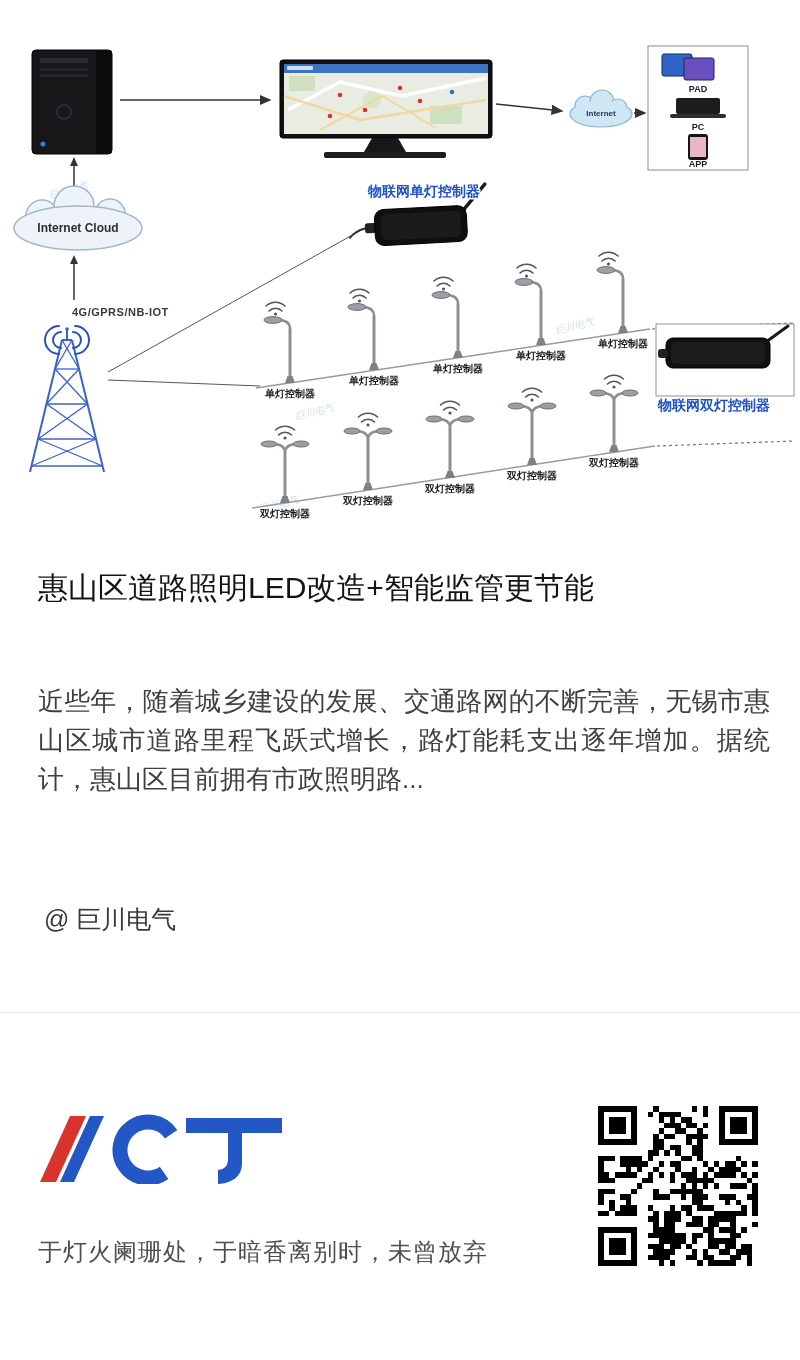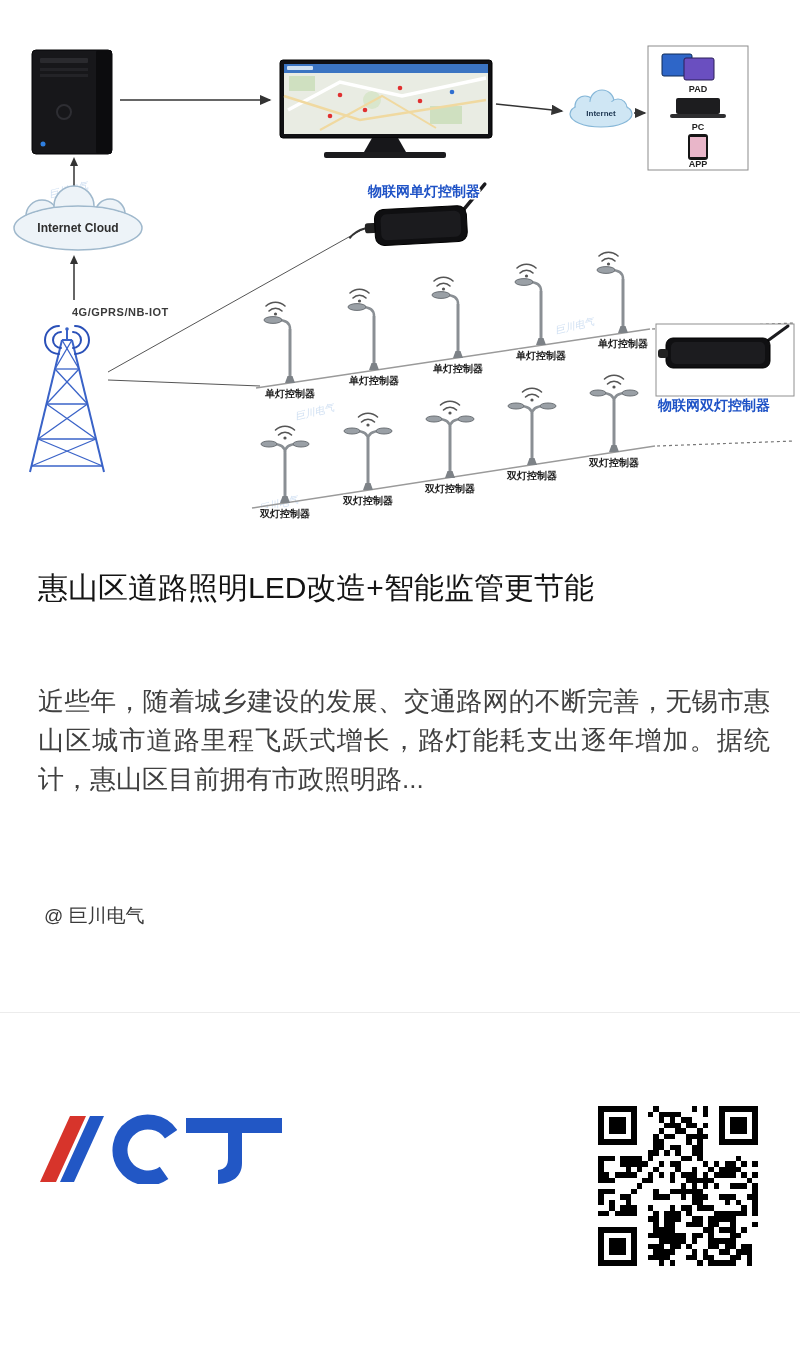--- a/index.html
+++ b/index.html
@@ -9,21 +9,21 @@
   svg text{font-family:"Liberation Sans",sans-serif;}
   .t-small{font-size:10px;font-weight:bold;fill:#1c1c1c;text-anchor:middle;paint-order:stroke;stroke:#fff;stroke-width:2.5px;stroke-linejoin:round;}
   .t-blue{font-size:14px;font-weight:bold;fill:#1e52c6;paint-order:stroke;stroke:#fff;stroke-width:3px;stroke-linejoin:round;}
   .t-net{font-size:11px;font-weight:bold;fill:#3a3a3a;letter-spacing:.5px;paint-order:stroke;stroke:#fff;stroke-width:2.5px;stroke-linejoin:round;}
   .t-dev{font-size:9px;font-weight:bold;fill:#222;text-anchor:middle;}
   .t-cloud{font-size:12px;fill:#2e2e2e;text-anchor:middle;font-weight:bold;}
   .t-cloud-s{font-size:8px;fill:#1c3550;text-anchor:middle;font-weight:bold;}
   .t-wm{font-size:10px;font-style:italic;fill:#a9c6e8;opacity:.55;}
   .article-title{position:absolute;left:38px;top:548px;width:730px;font-size:30px;font-weight:normal;color:#141414;line-height:40px;}
   .article-excerpt{position:absolute;left:38px;top:656px;width:732px;font-size:26px;color:#404040;line-height:39px;text-align:justify;}
-  .article-author{position:absolute;left:44px;top:903px;font-size:19px;color:#3a3a3a;}
+  .article-author{position:absolute;left:44px;top:903px;font-size:25px;color:#3a3a3a;}
   .divider{position:absolute;left:0;top:1012px;width:800px;height:1px;background:#ececec;}
   .logo{position:absolute;left:36px;top:1104px;width:250px;height:80px;overflow:hidden;}
   .qr{position:absolute;left:598px;top:1106px;width:160px;height:160px;}
   .slogan{position:absolute;left:38px;top:1212px;font-size:24px;color:#4f4f4f;letter-spacing:1px;}
 </style>
 </head>
 <body>
 
 <div class="page">
 
@@ -548,14 +548,15 @@
           <rect x="20" y="28" width="1" height="1"></rect>
           <rect x="21" y="28" width="1" height="1"></rect>
           <rect x="22" y="28" width="1" height="1"></rect>
           <rect x="23" y="28" width="1" height="1"></rect>
           <rect x="24" y="28" width="1" height="1"></rect>
           <rect x="27" y="28" width="1" height="1"></rect>
         </g>
     </svg>
   </div>
 
+  <p class="slogan">于灯火阑珊处，于暗香离别时，未曾放弃</p>
 
 </div>
 
 </body></html>

